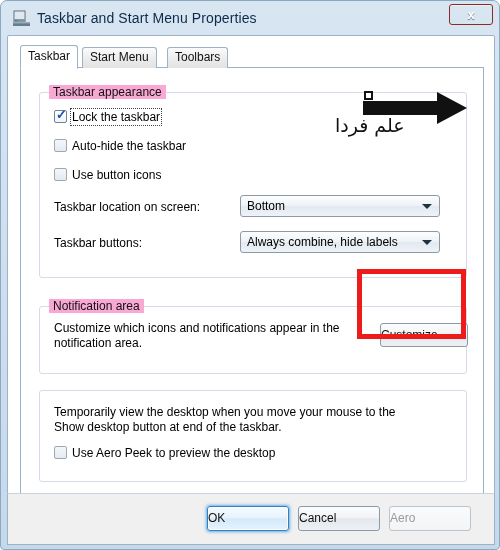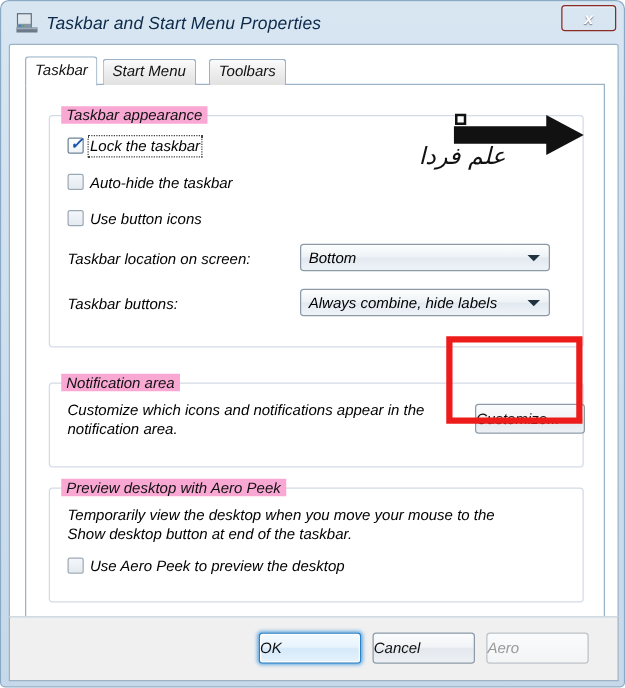--- a/index.html
+++ b/index.html
@@ -19,21 +19,20 @@
   
   #window {
     position: absolute;
     left: 0; top: 0;
     width: 500px; height: 550px;
     box-sizing: border-box;
     background: linear-gradient(180deg,#d8e6f2 0%, #cfe0ef 40%, #c6d9ea 100%);
     border: 1px solid #8aa9c4;
     border-radius: 7px 7px 4px 4px;
     padding: 4px;
-    font-style: italic;
   }
   #frame-inner {
     position: absolute;
     left: 6px; top: 34px;
     width: 488px; height: 510px;
     box-sizing: border-box;
     background: #ffffff;
     border: 1px solid #9cb3c7;
     border-radius: 2px;
   }
@@ -390,21 +389,20 @@
 
         <div class="para" style="left:14px; top:14px; width:300px;">Customize which icons and notifications appear in the</div>
         <div class="para" style="left:14px; top:29px; width:300px;">notification area.</div>
 
         <div class="btn" style="left:340px; top:16px; width:88px; height:24px; line-height:22px;">
           <span class="btn-text">Customize...</span>
         </div>
       </div>
 
       <div class="groupbox" style="left:18px; top:322px; width:428px; height:92px;">
-        <div class="group-title">Preview desktop with Aero Peek</div>
 
         <div class="para" style="left:14px; top:14px; width:400px;">Temporarily view the desktop when you move your mouse to the</div>
         <div class="para" style="left:14px; top:29px; width:400px;">Show desktop button at end of the taskbar.</div>
 
         <div class="cb-row" style="left:14px; top:54px;">
           <div class="cb-box"></div>
           <div class="cb-label">Use Aero Peek to preview the desktop</div>
         </div>
       </div>
 

